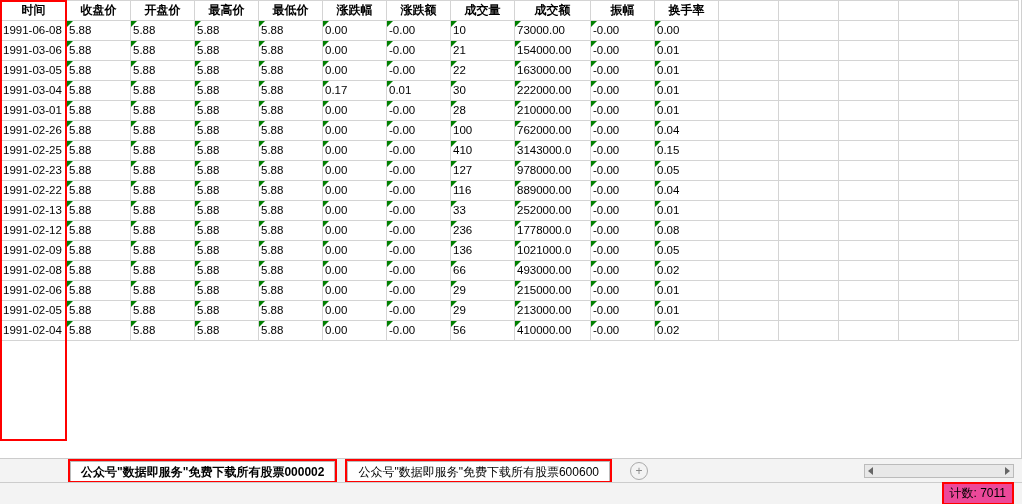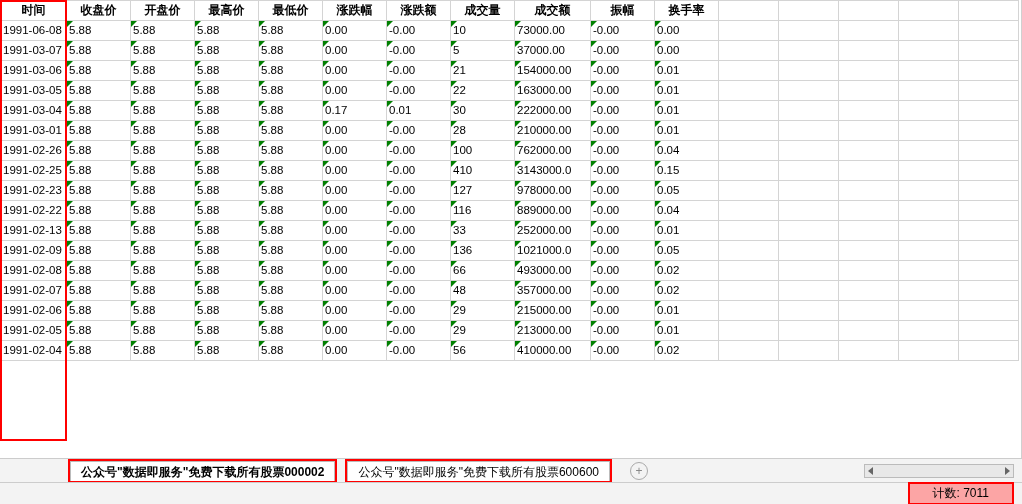--- a/index.html
+++ b/index.html
@@ -120,22 +120,22 @@
     background: #f3f3f3;
     border-top: 1px solid #ccc;
     display: flex;
     align-items: center;
     justify-content: flex-end;
     padding-right: 8px;
     font-size: 12px;
   }
   .count-box {
     border: 2px solid #ff0000;
-    padding: 1px 23px;
-    background: #fca5a5;
+    padding: 1px 6px;
+    background: #ec4899;
   }
   tbody { font-size: 11.5px; }
 </style>
 </head>
 <body>
 
 <div class="sheet">
   <div class="time-col-overlay"></div>
   <table>
     <colgroup>
@@ -189,38 +189,20 @@
           <td class="tri">73000.00</td>
           <td class="tri">-0.00</td>
           <td class="tri">0.00</td>
           <td></td>
           <td></td>
           <td></td>
           <td></td>
           <td></td>
         </tr>
         <tr>
-          <td>1991-03-07</td>
-          <td class="tri">5.88</td>
-          <td class="tri">5.88</td>
-          <td class="tri">5.88</td>
-          <td class="tri">5.88</td>
-          <td class="tri">0.00</td>
-          <td class="tri">-0.00</td>
-          <td class="tri">5</td>
-          <td class="tri">37000.00</td>
-          <td class="tri">-0.00</td>
-          <td class="tri">0.00</td>
-          <td></td>
-          <td></td>
-          <td></td>
-          <td></td>
-          <td></td>
-        </tr>
-        <tr>
           <td>1991-03-06</td>
           <td class="tri">5.88</td>
           <td class="tri">5.88</td>
           <td class="tri">5.88</td>
           <td class="tri">5.88</td>
           <td class="tri">0.00</td>
           <td class="tri">-0.00</td>
           <td class="tri">21</td>
           <td class="tri">154000.00</td>
           <td class="tri">-0.00</td>
@@ -369,20 +351,38 @@
           <td class="tri">252000.00</td>
           <td class="tri">-0.00</td>
           <td class="tri">0.01</td>
           <td></td>
           <td></td>
           <td></td>
           <td></td>
           <td></td>
         </tr>
         <tr>
+          <td>1991-02-12</td>
+          <td class="tri">5.88</td>
+          <td class="tri">5.88</td>
+          <td class="tri">5.88</td>
+          <td class="tri">5.88</td>
+          <td class="tri">0.00</td>
+          <td class="tri">-0.00</td>
+          <td class="tri">236</td>
+          <td class="tri">1778000.0</td>
+          <td class="tri">-0.00</td>
+          <td class="tri">0.08</td>
+          <td></td>
+          <td></td>
+          <td></td>
+          <td></td>
+          <td></td>
+        </tr>
+        <tr>
           <td>1991-02-09</td>
           <td class="tri">5.88</td>
           <td class="tri">5.88</td>
           <td class="tri">5.88</td>
           <td class="tri">5.88</td>
           <td class="tri">0.00</td>
           <td class="tri">-0.00</td>
           <td class="tri">136</td>
           <td class="tri">1021000.0</td>
           <td class="tri">-0.00</td>
@@ -396,38 +396,20 @@
         <tr>
           <td>1991-02-08</td>
           <td class="tri">5.88</td>
           <td class="tri">5.88</td>
           <td class="tri">5.88</td>
           <td class="tri">5.88</td>
           <td class="tri">0.00</td>
           <td class="tri">-0.00</td>
           <td class="tri">66</td>
           <td class="tri">493000.00</td>
-          <td class="tri">-0.00</td>
-          <td class="tri">0.02</td>
-          <td></td>
-          <td></td>
-          <td></td>
-          <td></td>
-          <td></td>
-        </tr>
-        <tr>
-          <td>1991-02-07</td>
-          <td class="tri">5.88</td>
-          <td class="tri">5.88</td>
-          <td class="tri">5.88</td>
-          <td class="tri">5.88</td>
-          <td class="tri">0.00</td>
-          <td class="tri">-0.00</td>
-          <td class="tri">48</td>
-          <td class="tri">357000.00</td>
           <td class="tri">-0.00</td>
           <td class="tri">0.02</td>
           <td></td>
           <td></td>
           <td></td>
           <td></td>
           <td></td>
         </tr>
         <tr>
           <td>1991-02-06</td>

